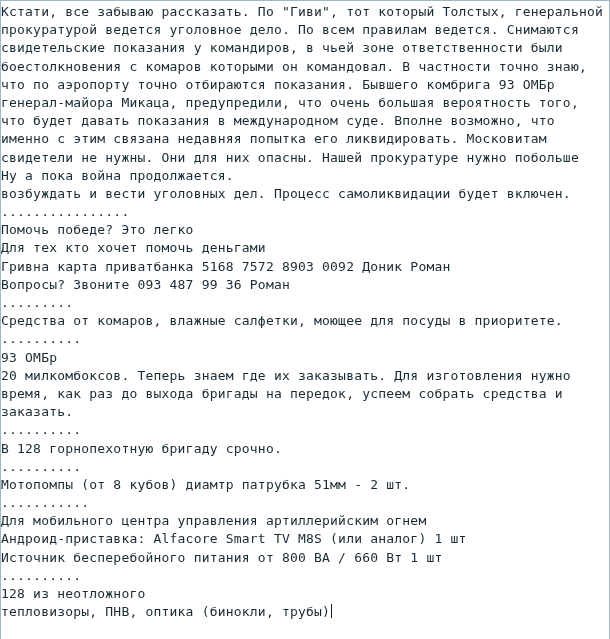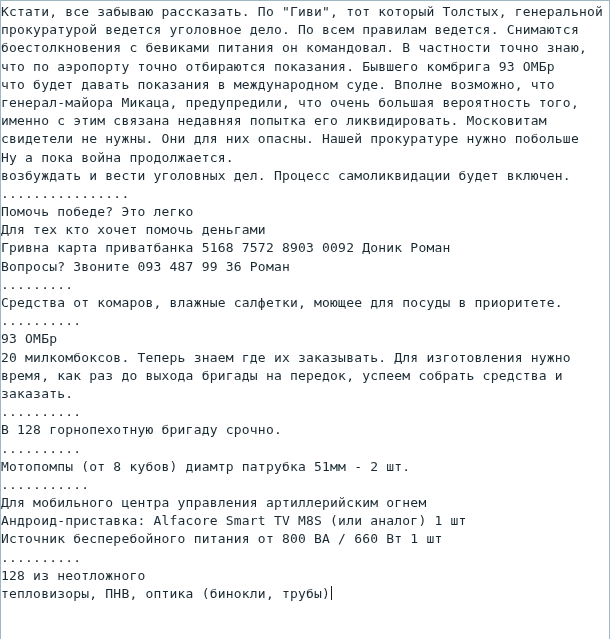--- a/index.html
+++ b/index.html
@@ -36,24 +36,25 @@
     vertical-align:-2px;
     margin-left:1px;
   }
 </style>
 </head>
 <body>
 
 <div class="editor">
   <div class="line">Кстати, все забываю рассказать. По "Гиви", тот который Толстых, генеральной</div>
   <div class="line">прокуратурой ведется уголовное дело. По всем правилам ведется. Снимаются</div>
-  <div class="line">боестолкновения с бевиками питания он командовал. В частности точно знаю,</div>
+  <div class="line">свидетельские показания у командиров, в чьей зоне ответственности были</div>
+  <div class="line">боестолкновения с комаров которыми он командовал. В частности точно знаю,</div>
   <div class="line">что по аэропорту точно отбираются показания. Бывшего комбрига 93 ОМБр</div>
+  <div class="line">генерал-майора Микаца, предупредили, что очень большая вероятность того,</div>
   <div class="line">что будет давать показания в международном суде. Вполне возможно, что</div>
-  <div class="line">генерал-майора Микаца, предупредили, что очень большая вероятность того,</div>
   <div class="line">именно с этим связана недавняя попытка его ликвидировать. Московитам</div>
   <div class="line">свидетели не нужны. Они для них опасны. Нашей прокуратуре нужно побольше</div>
   <div class="line">Ну а пока война продолжается.</div>
   <div class="line">возбуждать и вести уголовных дел. Процесс самоликвидации будет включен.</div>
   <div class="line">................</div>
   <div class="line">Помочь победе? Это легко</div>
   <div class="line">Для тех кто хочет помочь деньгами</div>
   <div class="line">Гривна карта приватбанка 5168 7572 8903 0092 Доник Роман</div>
   <div class="line">Вопросы? Звоните 093 487 99 36 Роман</div>
   <div class="line">.........</div>

